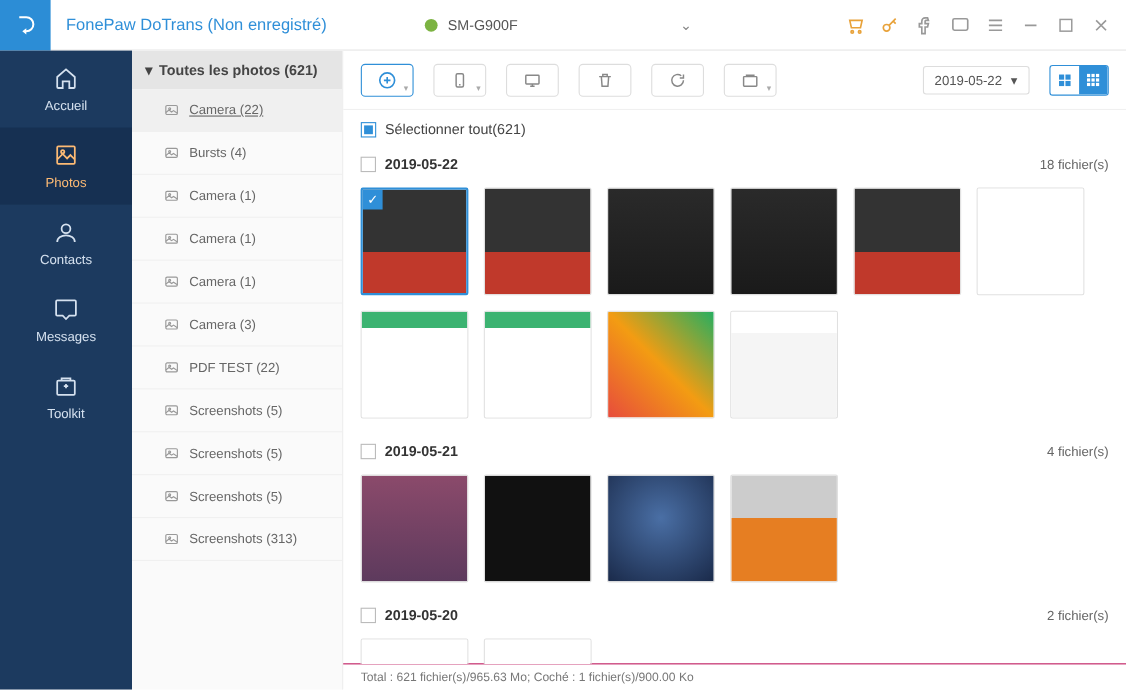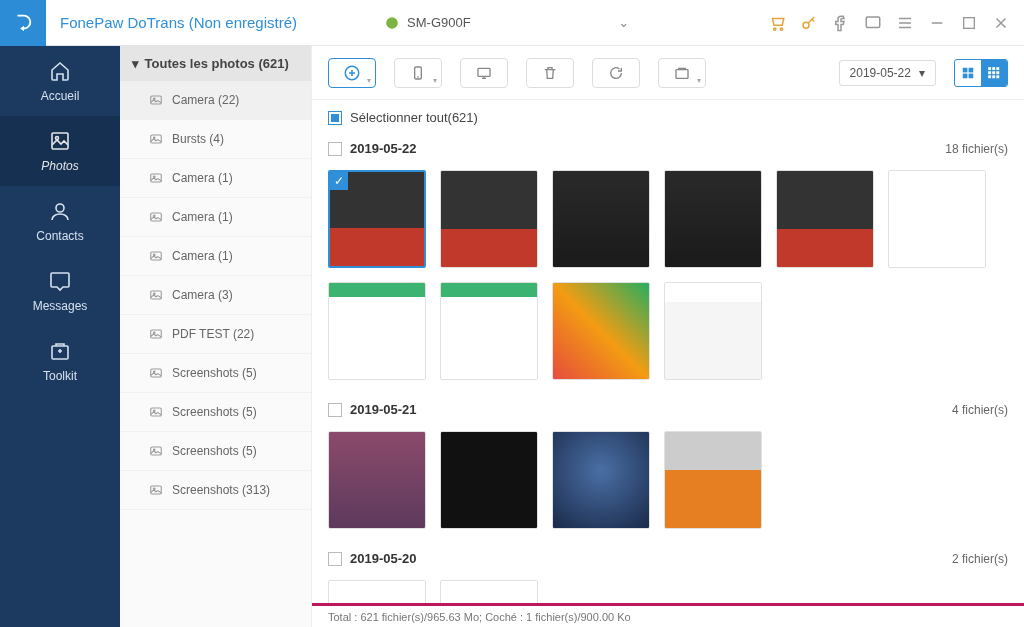--- a/index.html
+++ b/index.html
@@ -12,28 +12,28 @@
 .device-sel .chev { margin-left: auto; color: #888; }
 .title-tools { margin-left: auto; display: flex; align-items: center; gap: 14px; padding-right: 14px; color: #999; }
 .title-tools .ic { width: 18px; height: 18px; display: inline-flex; align-items: center; justify-content: center; cursor: pointer; }
 .cart { color: #e8a23a; }
 .key { color: #e8a23a; }
 
 .body { display: flex; height: 581px; }
 
 .nav { width: 120px; background: #1c3a5f; display: flex; flex-direction: column; }
 .nav-item { height: 70px; display: flex; flex-direction: column; align-items: center; justify-content: center; gap: 6px; color: #d5e1ef; font-size: 12px; cursor: pointer; }
-.nav-item.active { background: #163052; color: #e5e5e5; font-style: italic; }
+.nav-item.active { background: #163052; color: #fdba74; }
 .nav-ic { width: 24px; height: 24px; display: flex; align-items: center; justify-content: center; }
 
 .tree { width: 192px; border-right: 1px solid #eee; overflow-y: auto; background: #fafafa; }
 .tree-head { background: #e5e5e5; padding: 10px 12px; font-size: 13px; font-weight: 600; color: #444; display: flex; align-items: center; gap: 6px; cursor: pointer; }
 .tree-list { list-style: none; }
 .tree-list li { display: flex; align-items: center; gap: 8px; padding: 12px 14px 12px 28px; font-size: 12px; color: #666; cursor: pointer; border-bottom: 1px solid #f0f0f0; }
-.tree-list li:first-child { background: #f0f0f0; }
+.tree-list li:first-child { background: #f0f0f0; text-decoration: underline; }
 .folder-ic { width: 16px; height: 14px; }
 
 .main { flex: 1; display: flex; flex-direction: column; }
 .toolbar { height: 54px; display: flex; align-items: center; gap: 18px; padding: 0 16px; border-bottom: 1px solid #f0f0f0; }
 .tbtn { width: 48px; height: 30px; border: 1px solid #ddd; border-radius: 4px; display: flex; align-items: center; justify-content: center; cursor: pointer; color: #888; position: relative; }
 .tbtn.primary { border-color: #2f8fd8; color: #2f8fd8; }
 .tbtn .mini-chev { position: absolute; right: 4px; bottom: 2px; font-size: 8px; color: #aaa; }
 .date-pick { margin-left: auto; border: 1px solid #ddd; border-radius: 3px; padding: 5px 10px; font-size: 12px; color: #555; display: flex; align-items: center; gap: 8px; cursor: pointer; }
 .view-toggle { display: flex; border: 1px solid #2f8fd8; border-radius: 3px; overflow: hidden; }
 .view-toggle .vt { width: 26px; height: 26px; display: flex; align-items: center; justify-content: center; cursor: pointer; }
@@ -58,21 +58,21 @@
 .ph-dark2 { background: linear-gradient(#333 60%,#c0392b 60%); }
 .ph-white { background: #fff; }
 .ph-light { background: linear-gradient(#fff 20%,#f5f5f5 20%); }
 .ph-green { background: linear-gradient(#3cb371 15%,#fff 15%); }
 .ph-colorful { background: linear-gradient(45deg,#e74c3c,#f39c12,#27ae60); }
 .ph-mountain { background: linear-gradient(#8b4a6b,#5d3a5d); }
 .ph-black { background: #111; }
 .ph-hero { background: radial-gradient(circle at 50% 40%, #4a6fa5, #1a2a4a); }
 .ph-car { background: linear-gradient(#ccc 40%,#e67e22 40%); }
 
-.status { height: 24px; border-top: 3px solid #be185d; font-size: 11px; color: #777; display: flex; align-items: center; padding: 0 16px; }
+.status { height: 24px; border-top: 1px solid #be185d; font-size: 11px; color: #777; display: flex; align-items: center; padding: 0 16px; }
 
 svg { display: block; }
 </style>
 </head>
 <body>
 
 <div class="titlebar">
   <div class="logo-wrap">
     <svg width="22" height="22" viewBox="0 0 24 24">
         <path d="M6 3h7a8 8 0 0 1 0 16v2l-4-3 4-3v2a6 6 0 0 0 0-12H6z" fill="#fff"></path>

